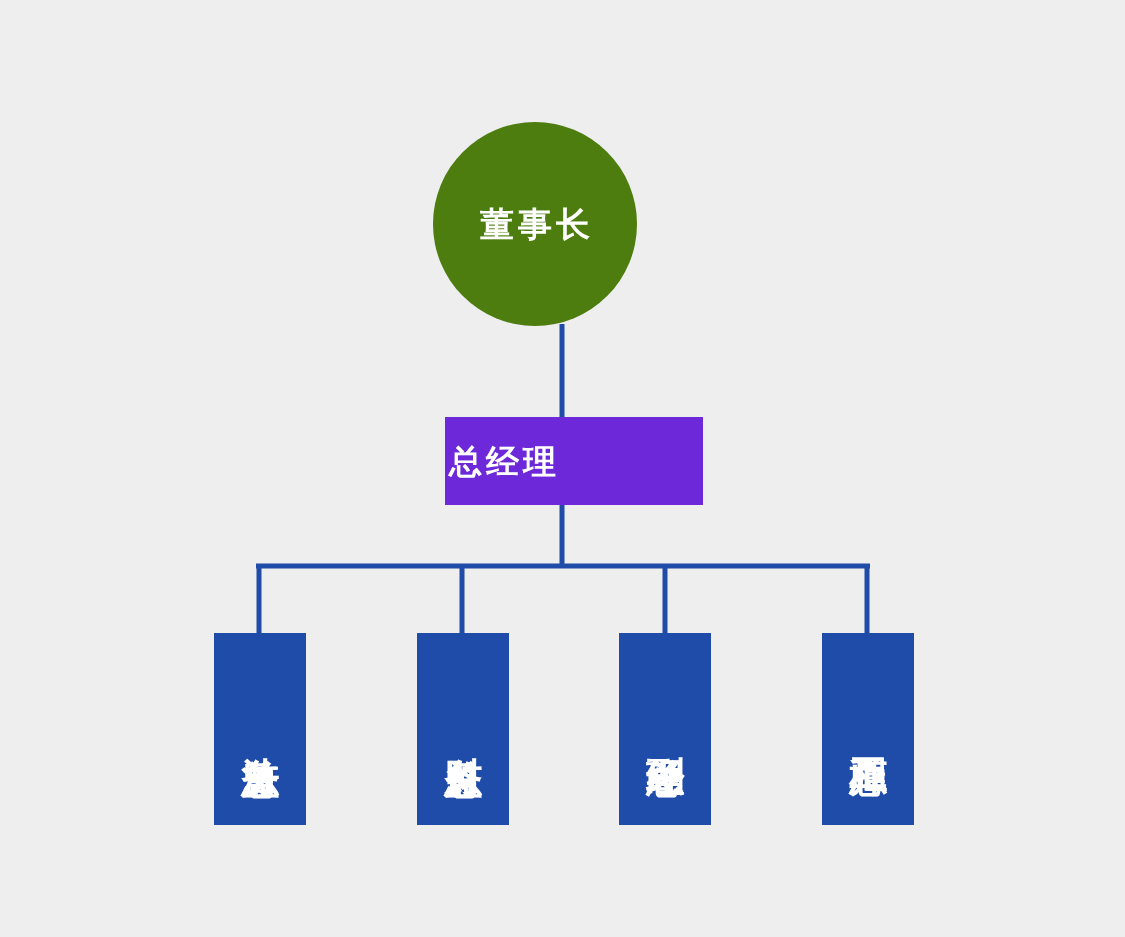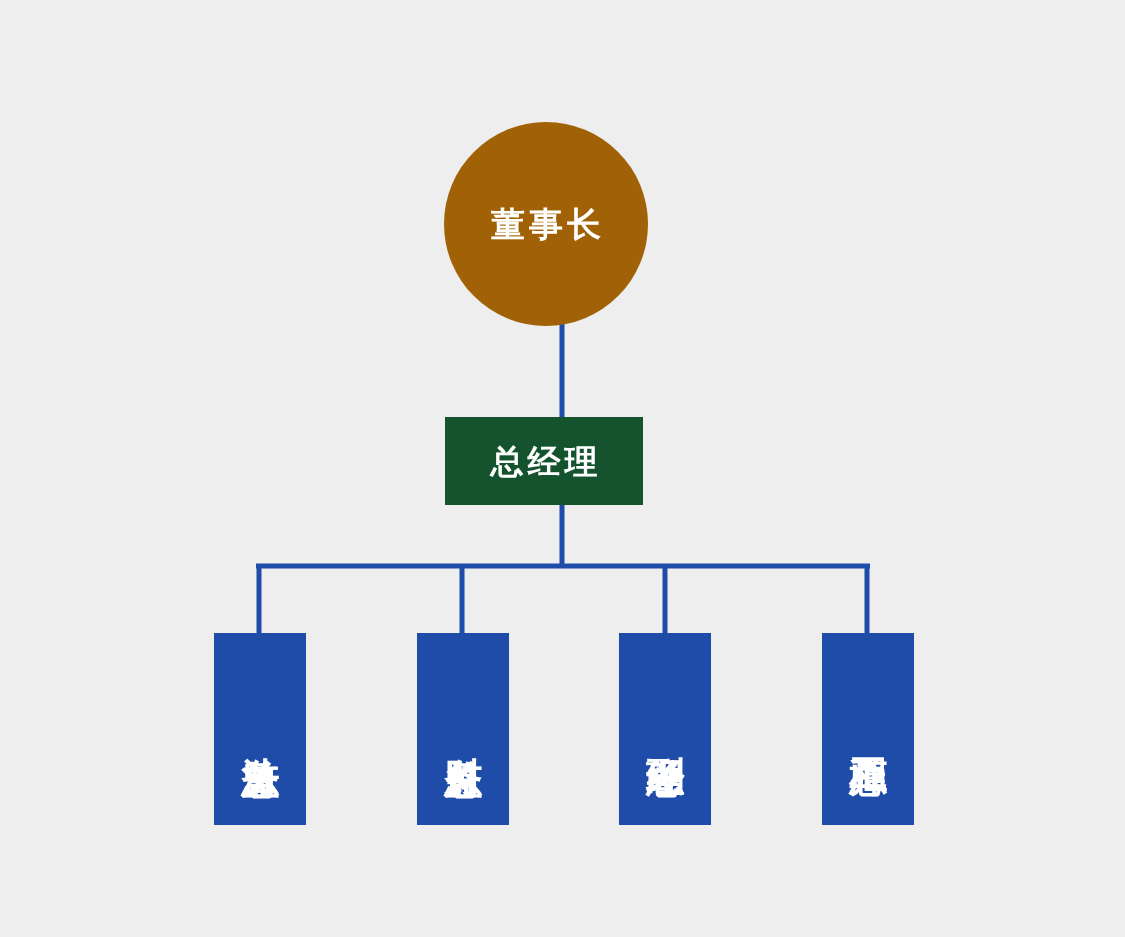--- a/index.html
+++ b/index.html
@@ -25,52 +25,51 @@
     position: absolute;
     left: 0;
     top: 0;
     width: 1125px;
     height: 937px;
   }
 
   
   .node-circle {
     position: absolute;
-    left: 444px;
+    left: 433px;
     top: 122px;
     width: 204px;
     height: 204px;
     border-radius: 50%;
-    background: #a16207;
+    background: #4d7c0f;
     display: flex;
     align-items: center;
     justify-content: center;
     box-sizing: border-box;
   }
   .node-circle .node-label {
     color: #ffffff;
     font-size: 34px;
     font-weight: bold;
     letter-spacing: 4px;
     text-indent: 4px;
     line-height: 1;
     white-space: nowrap;
   }
 
   
   .node-rect-wide {
     position: absolute;
     left: 445px;
     top: 417px;
-    width: 198px;
+    width: 258px;
     height: 88px;
-    background: #14532d;
+    background: #6d28d9;
     display: flex;
     align-items: center;
-    justify-content: center;
     box-sizing: border-box;
   }
   .node-rect-wide .node-label {
     color: #ffffff;
     font-size: 33px;
     font-weight: bold;
     letter-spacing: 4px;
     text-indent: 4px;
     line-height: 1;
     white-space: nowrap;

